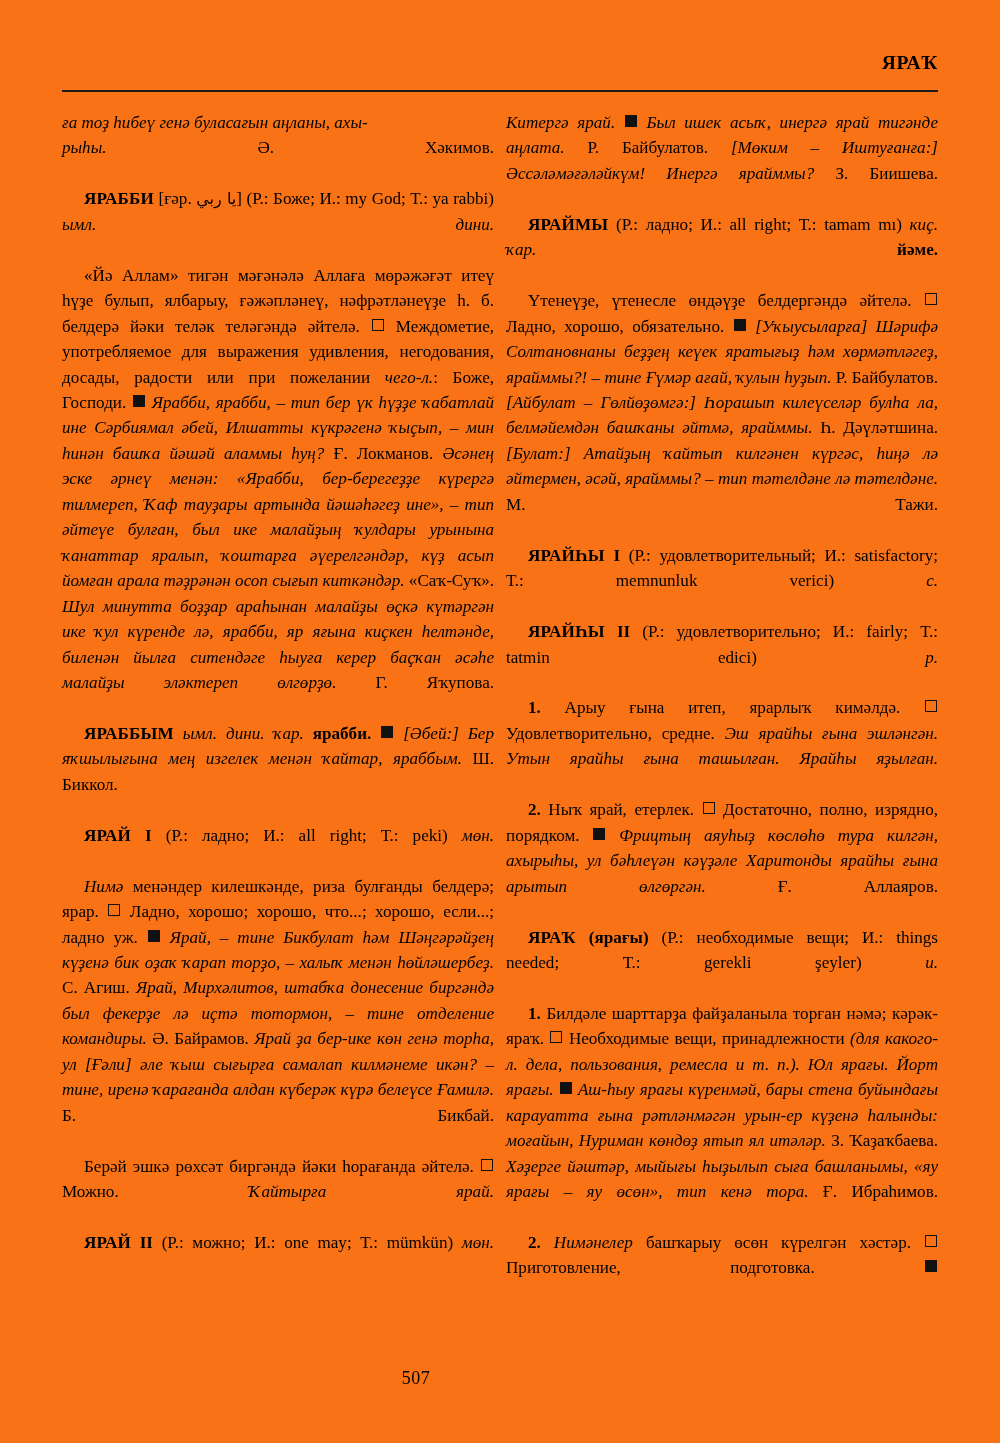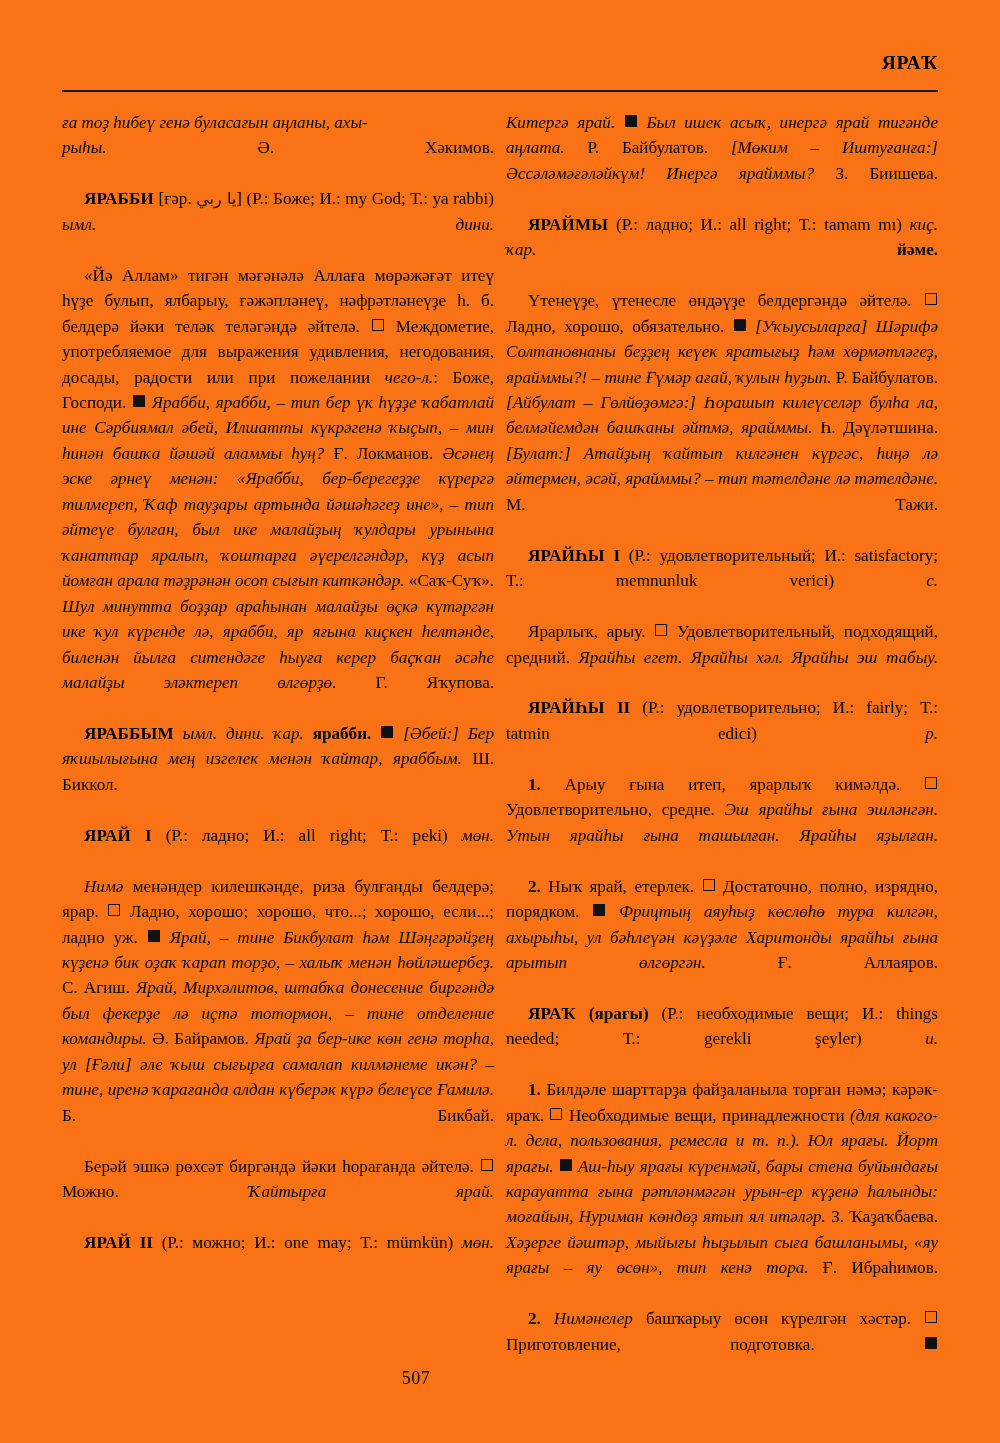--- a/index.html
+++ b/index.html
@@ -165,21 +165,20 @@
     <div class="col col-right">
 
       <p class="flush"><span class="it">Китергә ярай.</span> <span class="box-fill"></span> <span class="it">Был ишек асыҡ, инергә ярай тигәнде аңлата.</span><span> Р. Байбулатов.</span> <span class="it">[Мөким – Иштуғанға:] Әссәләмәғәләйкүм! Инергә ярайммы?</span><span> З. Биишева.</span></p>
 
       <p class="indent"><span class="hw">ЯРАЙМЫ</span> <span>(Р.: ладно; И.: all right; Т.: tamam mı)</span><span class="it"> киҫ. ҡар. </span><span class="bold">йәме.</span></p>
 
       <p class="indent"><span>Үтенеүҙе, үтенесле өндәүҙе белдергәндә әйтелә.</span> <span class="box-open"></span> <span>Ладно, хорошо, обязательно.</span> <span class="box-fill"></span> <span class="it">[Уҡыусыларға] Шәрифә Солтановнаны беҙҙең кеүек яратығыҙ һәм хөрмәтләгеҙ, ярайммы?! – тине Ғүмәр ағай, ҡулын һуҙып.</span><span> Р. Байбулатов.</span> <span class="it">[Айбулат – Гөлйөҙөмгә:] Һорашып килеүселәр булһа ла, белмәйемдән башҡаны әйтмә, ярайммы.</span><span> Һ. Дәүләтшина.</span> <span class="it">[Булат:] Атайҙың ҡайтып килгәнен күргәс, һиңә лә әйтермен, әсәй, ярайммы? – тип тәтелдәне лә тәтелдәне.</span><span> М. Тажи.</span></p>
 
       <p class="indent"><span class="hw">ЯРАЙҺЫ</span> <span class="rom">I</span> <span>(Р.: удовлетворительный; И.: satisfactory; Т.: memnunluk verici)</span><span class="it"> с.</span></p>
 
-      <p class="indent"><span>Ярарлыҡ, арыу.</span> <span class="box-open"></span> <span>Удовлетворительный, подходящий, средний.</span> <span class="it">Ярайһы егет. Ярайһы хәл. Ярайһы эш табыу.</span></p>
 
       <p class="indent"><span class="hw">ЯРАЙҺЫ</span> <span class="rom">II</span> <span>(Р.: удовлетворительно; И.: fairly; Т.: tatmin edici)</span><span class="it"> р.</span></p>
 
       <p class="indent"><span class="num">1.</span> <span>Арыу ғына итеп, ярарлыҡ кимәлдә.</span> <span class="box-open"></span> <span>Удовлетворительно, средне.</span> <span class="it">Эш ярайһы ғына эшләнгән. Утын ярайһы ғына ташылған. Ярайһы яҙылған.</span></p>
 
       <p class="indent"><span class="num">2.</span> <span>Ныҡ ярай, етерлек.</span> <span class="box-open"></span> <span>Достаточно, полно, изрядно, порядком.</span> <span class="box-fill"></span> <span class="it">Фрицтың аяуһыҙ көслөһө тура килгән, ахырыһы, ул бәһлеүән кәүҙәле Харитонды ярайһы ғына арытып өлгөргән.</span><span> Ғ. Аллаяров.</span></p>
 
       <p class="indent"><span class="hw">ЯРАҠ</span> <span class="bold">(ярағы)</span> <span>(Р.: необходимые вещи; И.: things needed; Т.: gerekli şeyler)</span><span class="it"> и.</span></p>
 
       <p class="indent"><span class="num">1.</span> <span>Билдәле шарттарҙа файҙаланыла торған нәмә; кәрәк-яраҡ.</span> <span class="box-open"></span> <span>Необходимые вещи, принадлежности </span><span class="it">(для какого-л. дела, пользования, ремесла и т. п.).</span><span class="it"> Юл ярағы. Йорт ярағы.</span> <span class="box-fill"></span> <span class="it">Аш-һыу ярағы күренмәй, бары стена буйындағы карауатта ғына рәтләнмәгән урын-ер күҙенә һалынды: моғайын, Нуриман көндөҙ ятып ял итәләр.</span><span> З. Ҡаҙаҡбаева.</span> <span class="it">Хәҙерге йәштәр, мыйығы һыҙылып сыға башланымы, «яу ярағы – яу өсөн», тип кенә тора.</span><span> Ғ. Ибраһимов.</span></p>

